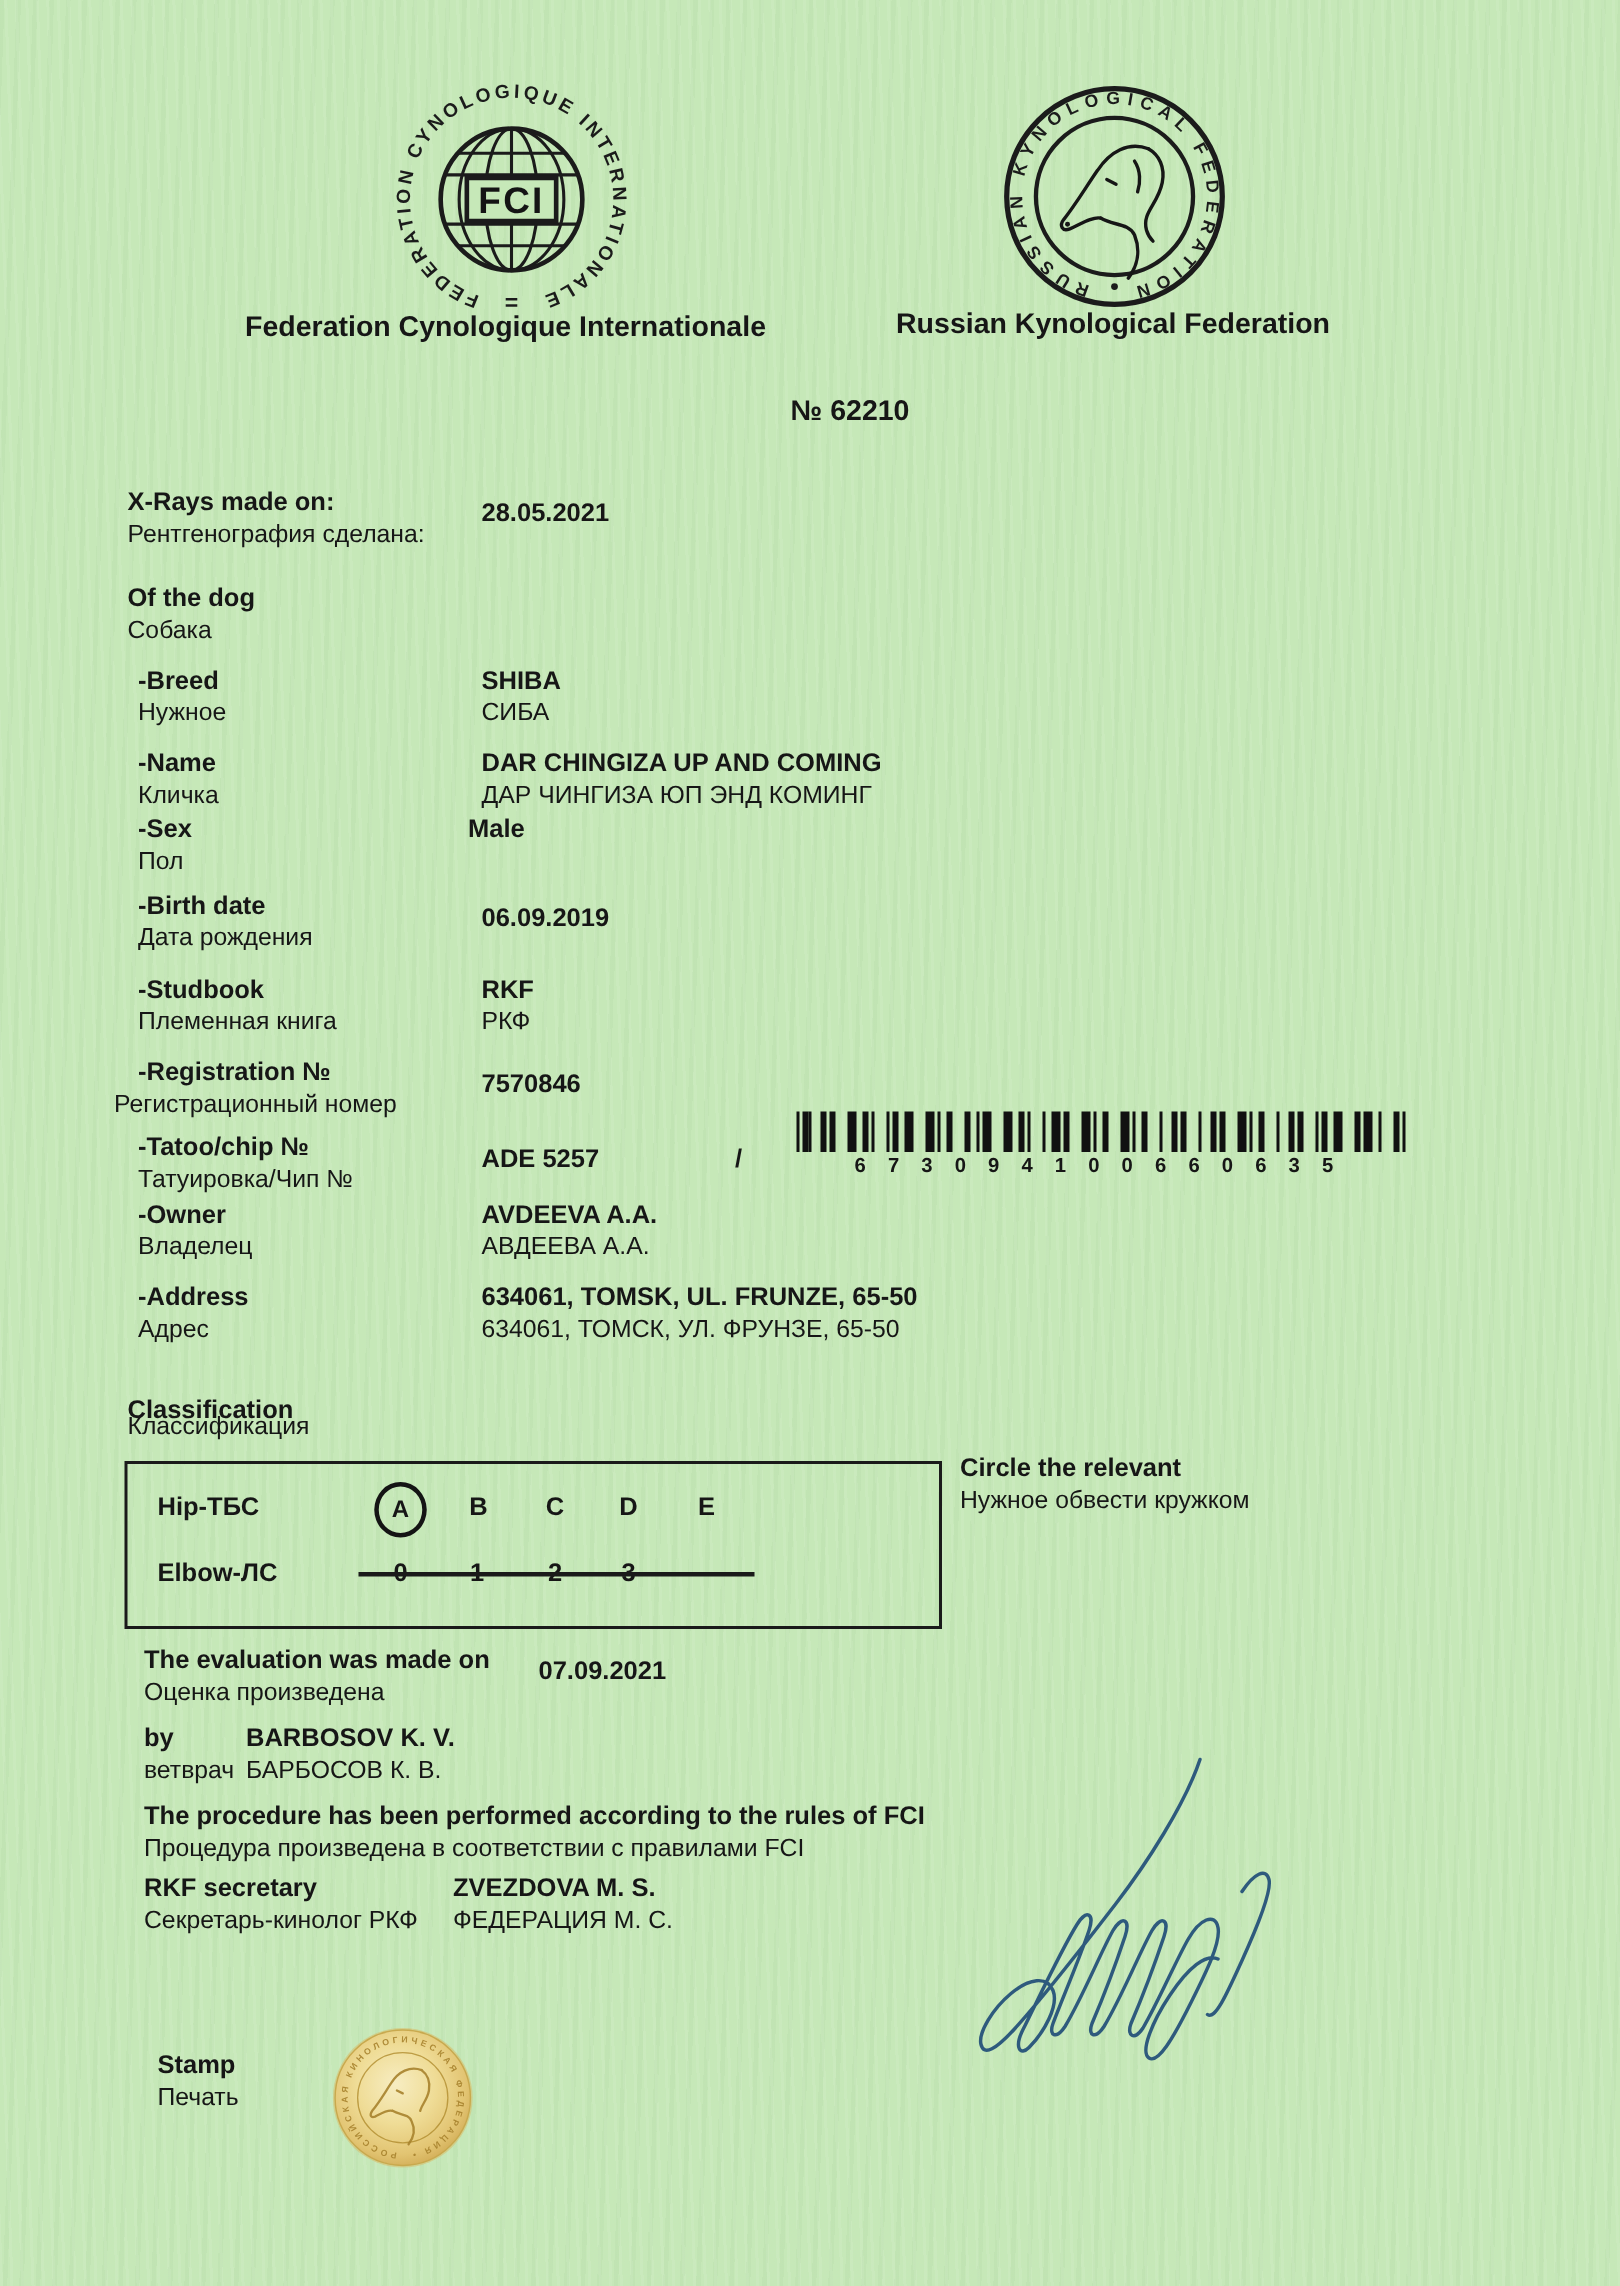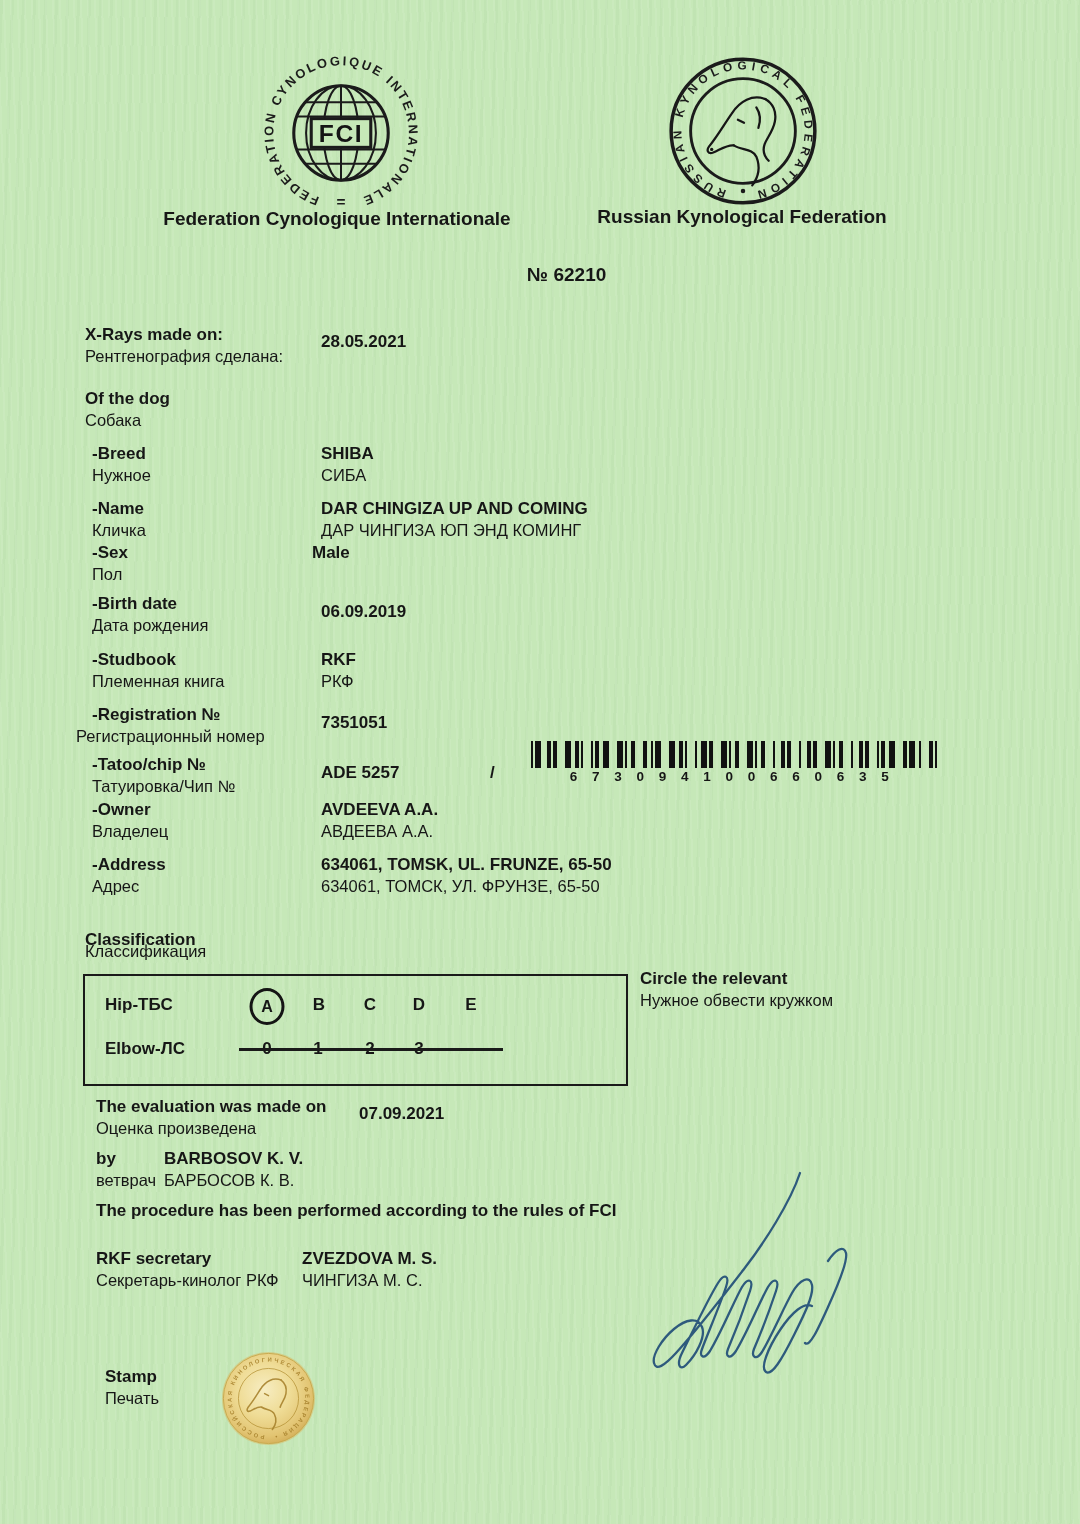--- a/index.html
+++ b/index.html
@@ -97,21 +97,21 @@
   <div class="abs ru" style="left:92px;top:615px">Дата рождения</div>
   <div class="abs val-en" style="left:321px;top:602px">06.09.2019</div>
 
   <div class="abs en" style="left:92px;top:650px">-Studbook</div>
   <div class="abs ru" style="left:92px;top:671px">Племенная книга</div>
   <div class="abs val-en" style="left:321px;top:650px">RKF</div>
   <div class="abs val-ru" style="left:321px;top:671px">РКФ</div>
 
   <div class="abs en" style="left:92px;top:705px">-Registration №</div>
   <div class="abs ru" style="left:76px;top:726px">Регистрационный номер</div>
-  <div class="abs val-en" style="left:321px;top:713px">7351051</div>
+  <div class="abs val-en" style="left:321px;top:713px">7570846</div>
 
   <div class="abs en" style="left:92px;top:755px">-Tatoo/chip №</div>
   <div class="abs ru" style="left:92px;top:776px">Татуировка/Чип №</div>
   <div class="abs val-en" style="left:321px;top:763px">ADE 5257</div>
   <div class="abs val-en" style="left:490px;top:763px">/</div>
   <div id="barcode" class="abs" style="left:531px;top:741px">
       <div style="width: 2px; background: rgb(17, 17, 17);"></div>
       <div style="width: 2px; background: transparent;"></div>
       <div style="width: 4px; background: rgb(17, 17, 17);"></div>
       <div style="width: 2px; background: rgb(17, 17, 17);"></div>
@@ -247,25 +247,26 @@
   <div class="abs en" style="left:96px;top:1097px">The evaluation was made on</div>
   <div class="abs ru" style="left:96px;top:1118px">Оценка произведена</div>
   <div class="abs val-en" style="left:359px;top:1104px">07.09.2021</div>
 
   <div class="abs en" style="left:96px;top:1149px">by</div>
   <div class="abs val-en" style="left:164px;top:1149px">BARBOSOV K. V.</div>
   <div class="abs ru" style="left:96px;top:1170px">ветврач</div>
   <div class="abs val-ru" style="left:164px;top:1170px">БАРБОСОВ К. В.</div>
 
   <div class="abs en" style="left:96px;top:1201px">The procedure has been performed according to the rules of FCI</div>
+  <div class="abs ru" style="left:96px;top:1222px">Процедура произведена в соответствии с правилами FCI</div>
 
   <div class="abs en" style="left:96px;top:1249px">RKF secretary</div>
   <div class="abs val-en" style="left:302px;top:1249px">ZVEZDOVA M. S.</div>
   <div class="abs ru" style="left:96px;top:1270px">Секретарь-кинолог РКФ</div>
-  <div class="abs val-ru" style="left:302px;top:1270px">ЧИНГИЗА М. С.</div>
+  <div class="abs val-ru" style="left:302px;top:1270px">ФЕДЕРАЦИЯ М. С.</div>
 
   <svg class="abs" style="left:632px;top:1165px" width="300" height="215" viewBox="0 0 300 215">
     <g fill="none" stroke="#2e5a7d" stroke-width="2.3" stroke-linecap="round">
       <path d="M168 8 C158 38 132 78 112 104 C92 130 64 166 44 188 C32 201 24 206 22 198 C20 190 30 174 42 164 C54 154 66 152 70 162 C74 172 64 190 54 200 C48 206 44 200 50 188 C60 168 76 134 86 118 C92 108 98 110 94 122 C88 140 76 168 70 184 C67 192 72 195 78 186 C90 166 102 136 110 122 C116 112 122 114 118 126 C112 144 102 170 96 184 C93 192 98 195 104 186 C116 166 128 136 136 122 C142 112 148 114 144 126 C138 144 128 170 122 184 C119 192 124 196 130 187 C140 170 152 142 160 128 C168 114 178 110 180 120 C182 130 172 150 162 170 C150 194 140 211 134 207 C128 203 136 183 148 165 C160 147 172 137 180 141"></path>
       <path d="M196 96 C204 84 212 80 214 88 C216 96 206 120 196 142 C186 164 178 182 173 178"></path>
     </g>
   </svg>
 
   <div class="abs en" style="left:105px;top:1367px">Stamp</div>
   <div class="abs ru" style="left:105px;top:1388px">Печать</div>

